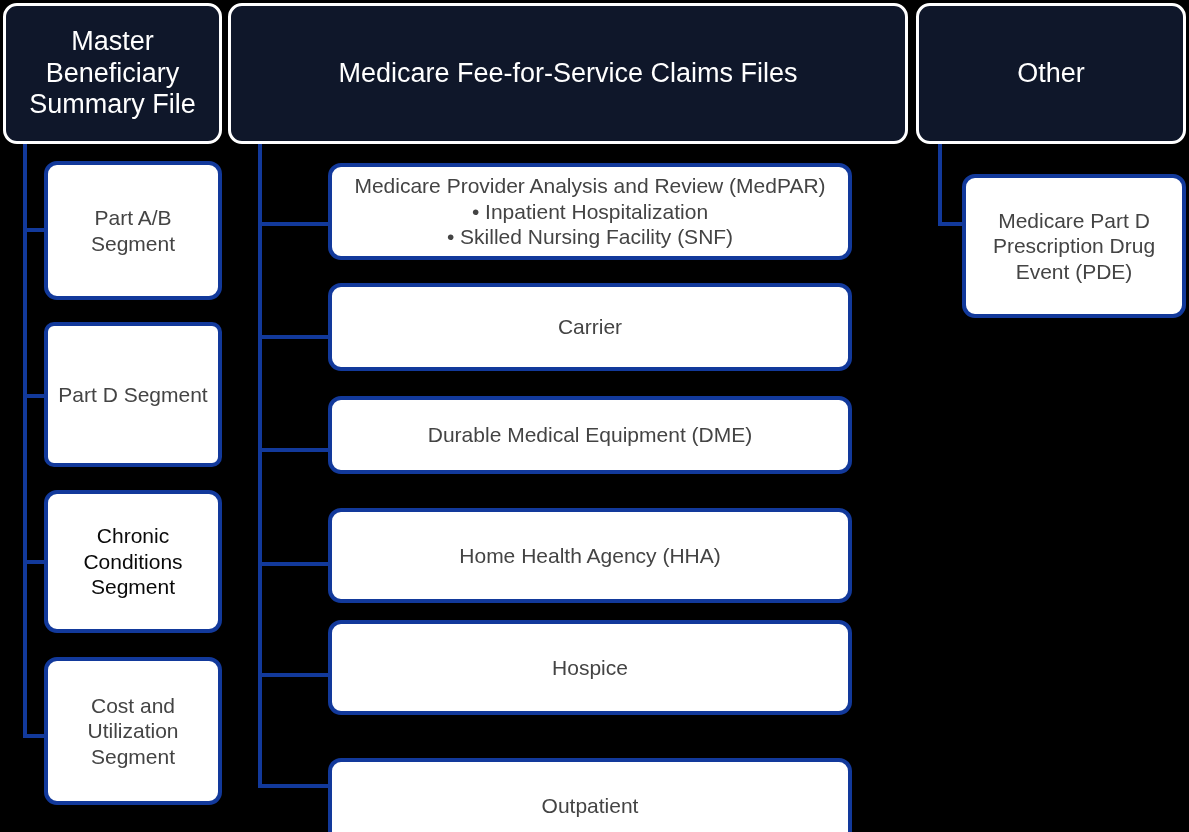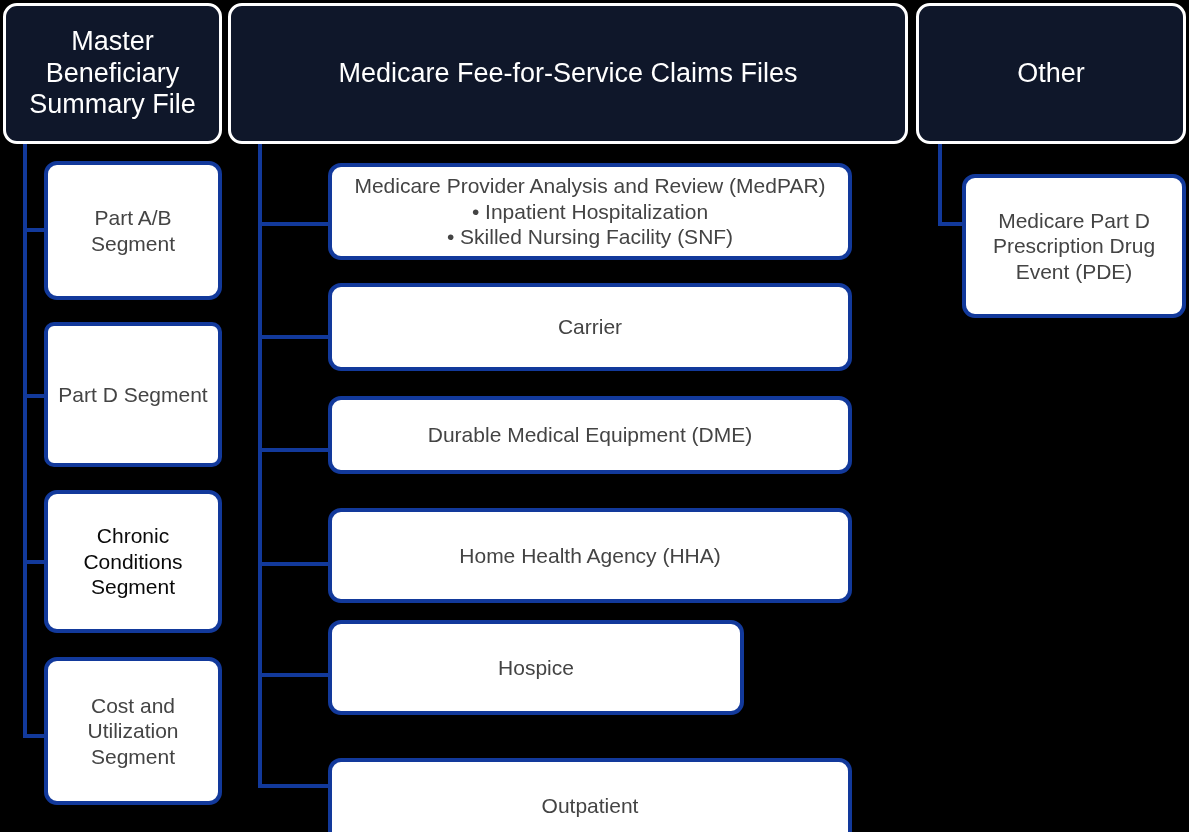--- a/index.html
+++ b/index.html
@@ -126,21 +126,21 @@
   </div>
 
   <div class="leaf" style="left:328px; top:396px; width:524px; height:78px;">
     <span>Durable Medical Equipment (DME)</span>
   </div>
 
   <div class="leaf" style="left:328px; top:508px; width:524px; height:95px;">
     <span>Home Health Agency (HHA)</span>
   </div>
 
-  <div class="leaf" style="left:328px; top:620px; width:416px; height:95px;">
+  <div class="leaf" style="left:328px; top:620px; width:524px; height:95px;">
     <span>Hospice</span>
   </div>
 
   <div class="leaf" style="left:328px; top:735px; width:524px; height:95px;margin-top:23px;">
     <span>Outpatient</span>
   </div>
 
   <div class="trunk" style="left:938px; top:144px; height:82px;"></div>
   <div class="branch" style="left:938px; top:222px; width:28px;"></div>
 

